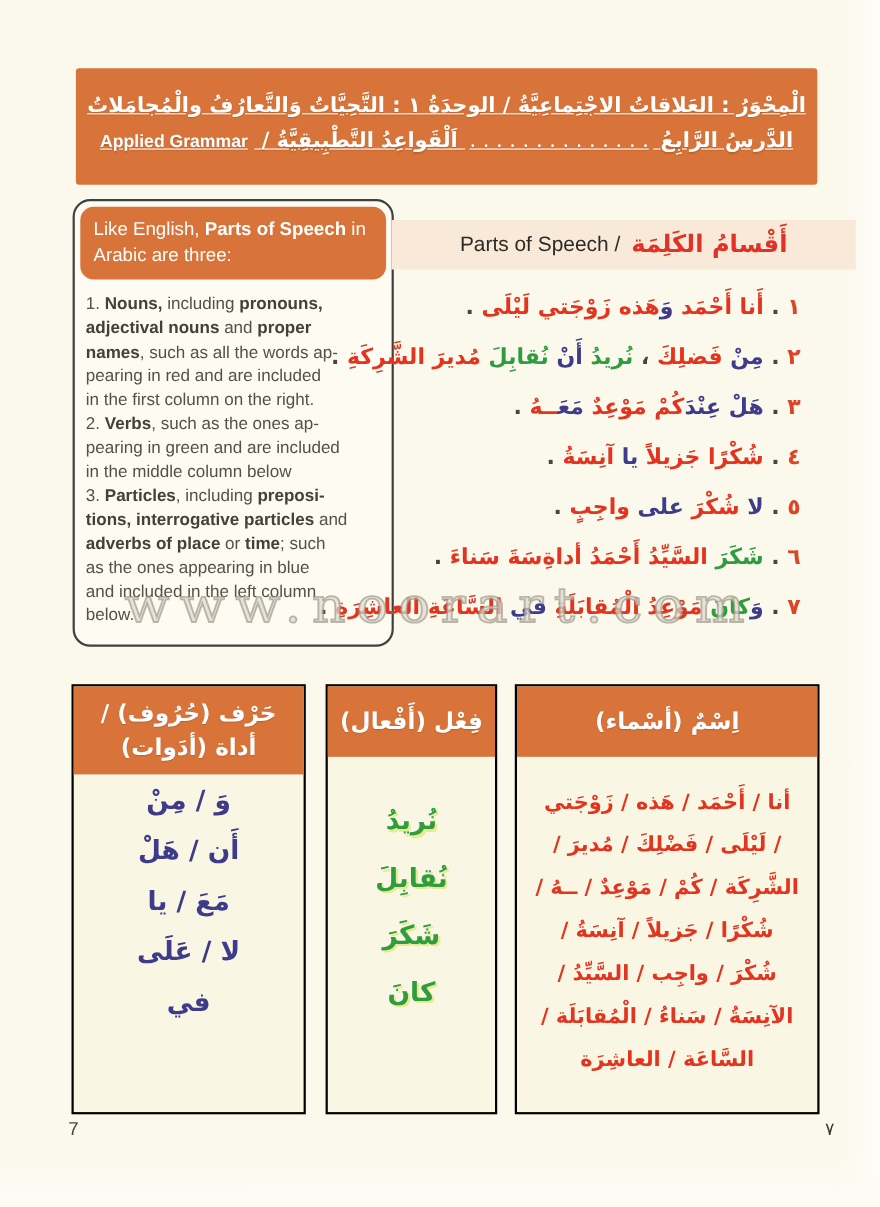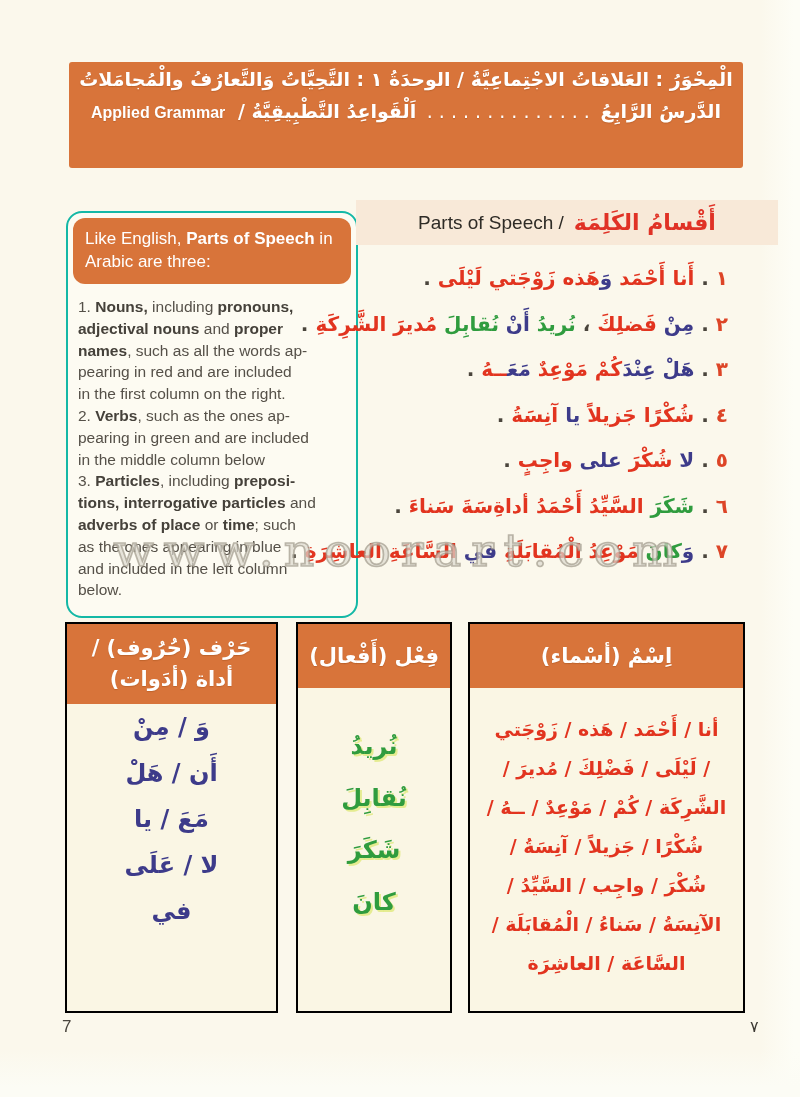--- a/index.html
+++ b/index.html
@@ -10,32 +10,33 @@
   }
   .edge-right { position:absolute; top:0; right:0; width:40px; height:100%;
     background:linear-gradient(to right, rgba(253,253,246,0), #fdfdf6 85%); z-index:1; }
   .edge-bottom { position:absolute; bottom:0; left:0; width:100%; height:48px;
     background:linear-gradient(to bottom, rgba(252,252,245,0), #fcfcf5 80%); z-index:1; }
 
   
   .top-banner {
     position:absolute; left:69px; top:62px; width:674px; height:106px;
     background:#d8743a; border-radius:3px; color:#fff;
-    direction:rtl; text-align:center; box-sizing:border-box; padding-top:6px;
+    direction:rtl; text-align:center; box-sizing:border-box; padding-top:23px;
     z-index:2;
+    text-decoration:underline;
   }
   .tb-line1 { font-size:19px; font-weight:bold; white-space:nowrap; text-shadow:0 1px 1px rgba(120,50,0,0.25); }
   .tb-line2 { font-size:19px; font-weight:bold; margin-top:10px; white-space:nowrap; text-shadow:0 1px 1px rgba(120,50,0,0.25); }
   .tb-line2 .dots { letter-spacing:1px; margin:0 4px; font-weight:normal; }
   .tb-line2 .latin { font-family:"Liberation Sans", sans-serif; font-size:16px; margin-right:6px;text-align:right; }
 
   
   .sidebar {
-    position:absolute; left:66px; top:211px; width:292px; height:407px;
-    background:#fdfbf2; border:2px solid #14b8a6; border-radius:16px;
+    position:absolute; left:66px; top:181px; width:292px; height:407px;
+    background:#fdfbf2; border:2px solid #404040; border-radius:16px;
     box-sizing:border-box; z-index:2;
   }
   .sidebar-header {
     margin:5px; background:#d8743a; border-radius:12px; color:#fff;
     font-family:"Liberation Sans", sans-serif; font-size:17px; line-height:23px;
     padding:9px 12px 11px; white-space:pre-line;
   }
   .sidebar-header .b { font-weight:bold; color:#fff; }
   .sidebar-body {
     padding:7px 12px 0 10px; color:#555048;

